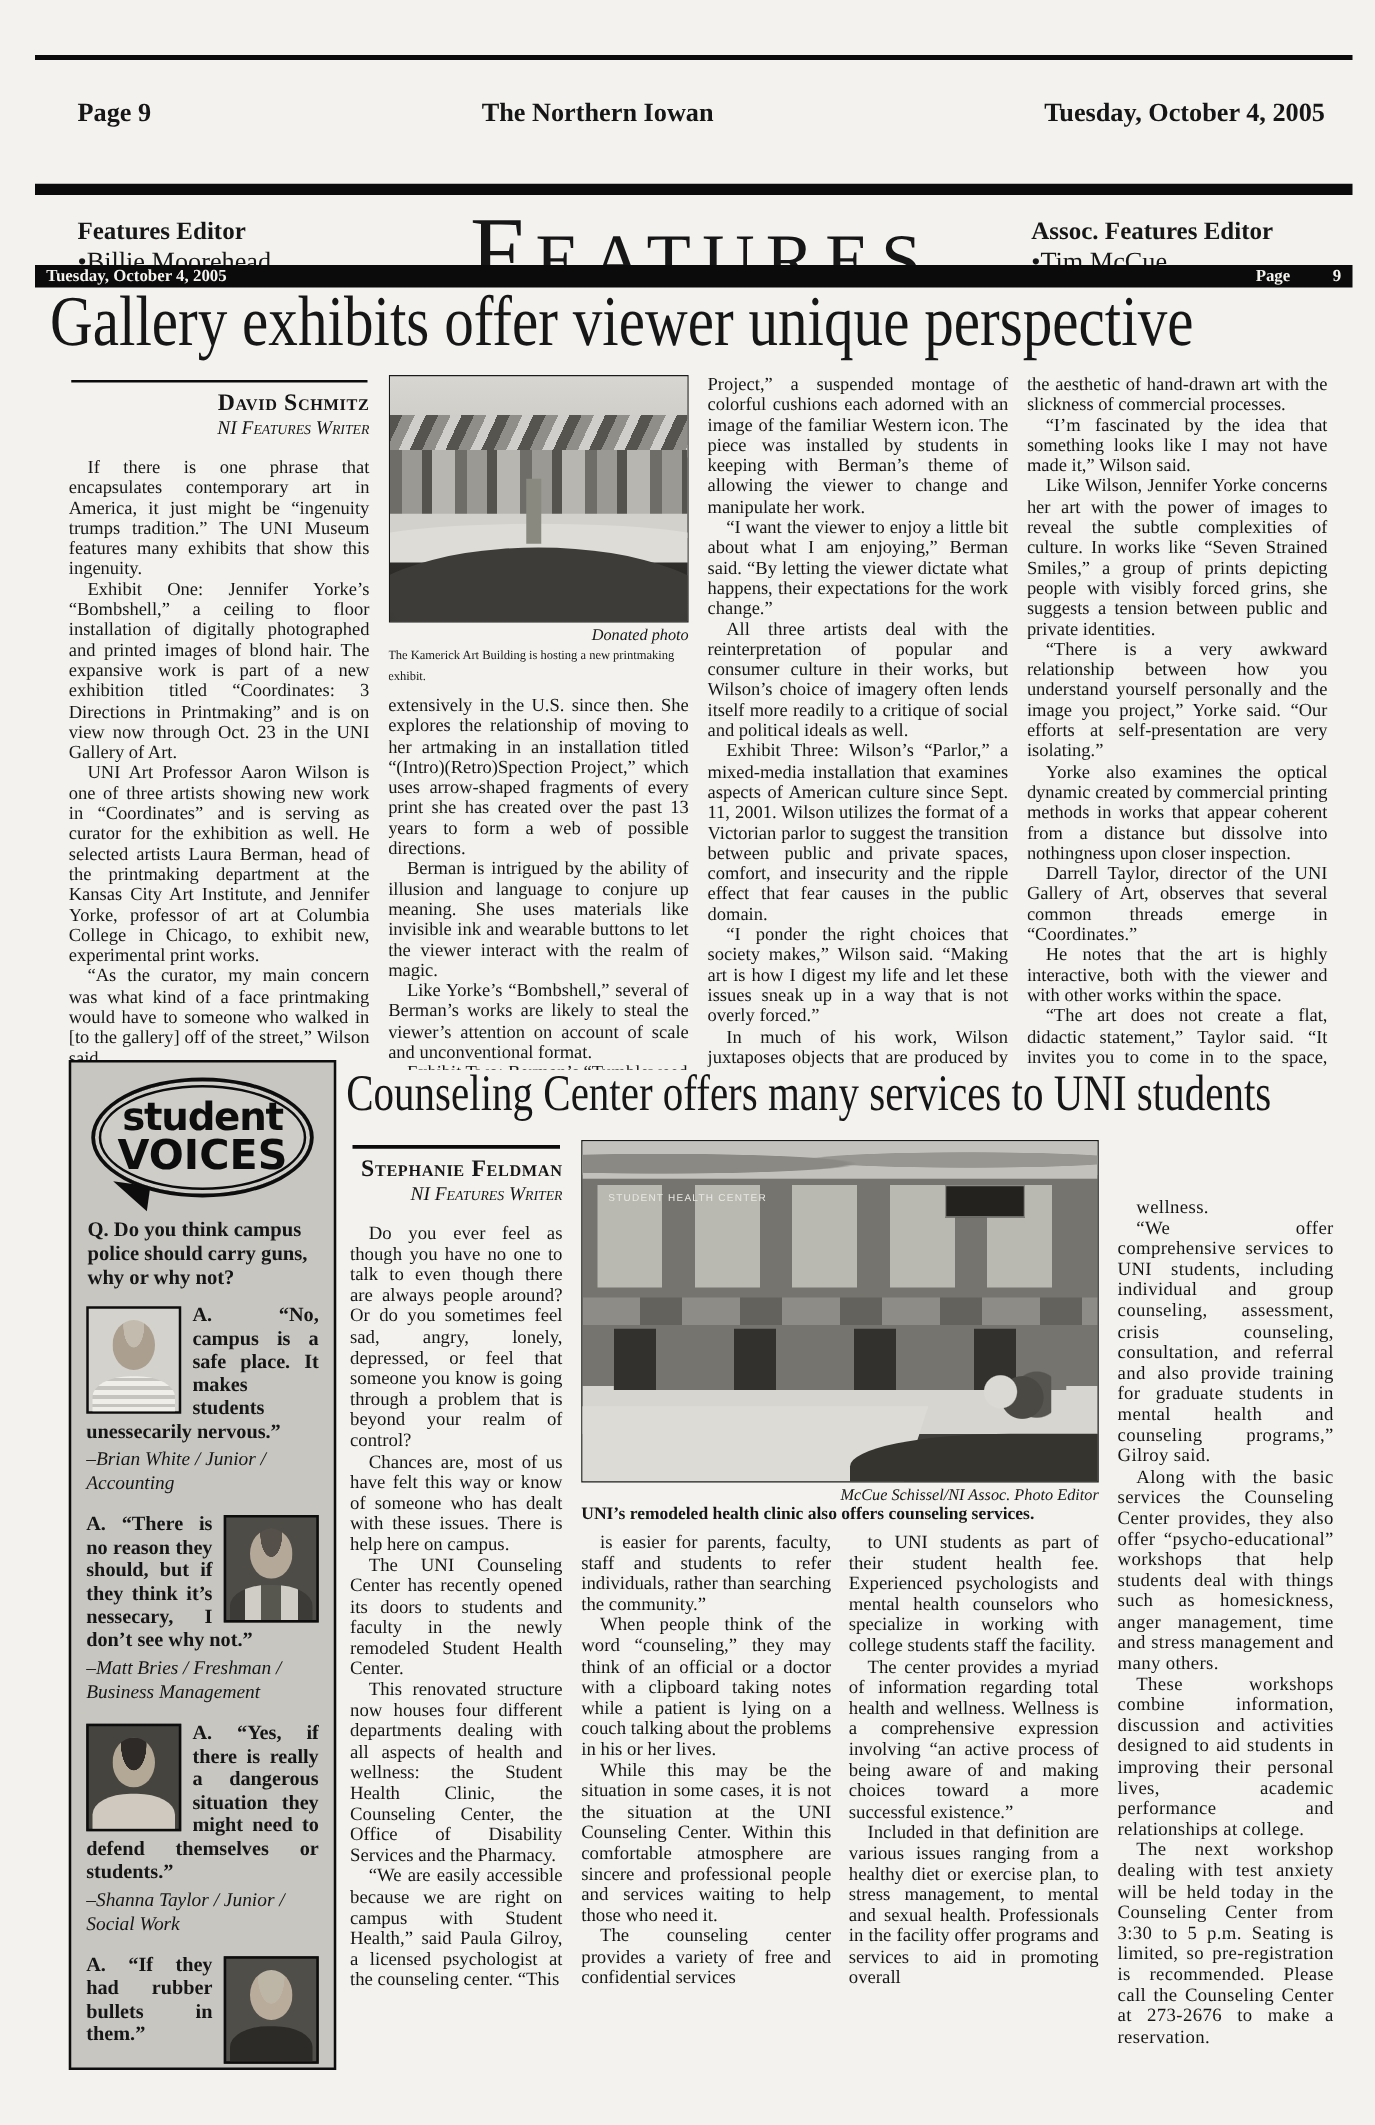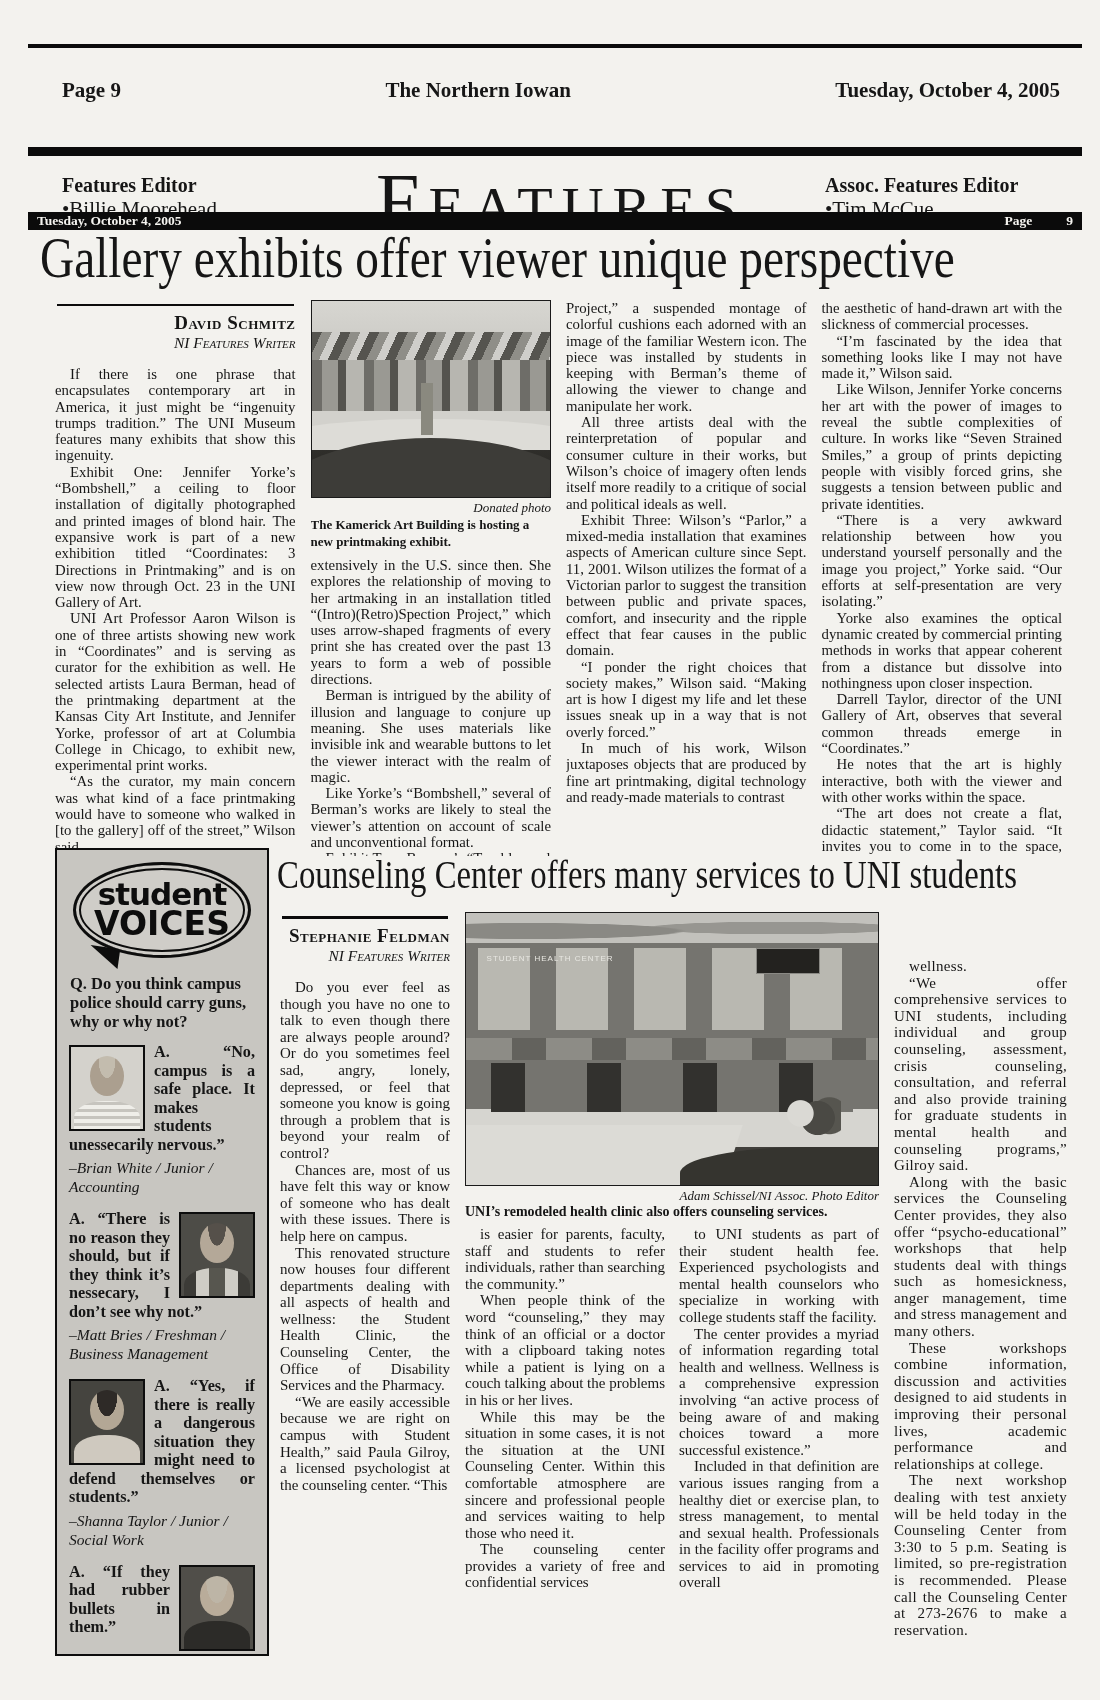--- a/index.html
+++ b/index.html
@@ -36,21 +36,21 @@
   .article1 { position:absolute; left:55px; right:38px; top:300px; height:556px; display:flex; gap:15px; }
   .article1 .col { flex:1 1 0; overflow:hidden; }
   .byline-rule { height:2px; background:#0b0b0b; margin:4px 2px 6px; }
   .byline { text-align:right; margin-bottom:14px; }
   .by-name { font-weight:bold; font-variant:small-caps; font-size:19px; letter-spacing:.5px; }
   .by-title { font-style:italic; font-variant:small-caps; font-size:15.5px; }
   .article1 p, .a2col1 p, .subcol p, .a2col4 p { margin:0; text-indent:15px; text-align:justify; }
   .article1 p { font-size:14.8px; line-height:16.3px; }
   p.flush { text-indent:0; }
   .credit { font-style:italic; font-size:13px; text-align:right; margin-top:2px; }
-  .caption { font-weight:bold; font-size:13px; line-height:17px; margin-bottom:7px; }
+  .caption { font-weight:normal; font-size:10px; line-height:17px; margin-bottom:7px; }
   
   .photo1 { position:relative; height:196px; border:1px solid #1a1a1a; overflow:hidden;
     background:linear-gradient(#d7d6d1 0%, #cbcac5 26%, #cbcac5 27%, #c2c1bc 27%, #c2c1bc 56%, #d2d1cc 56%, #d2d1cc 66%, #34332f 66%, #23221f 100%); }
   .photo1 .roof { position:absolute; left:0; right:0; top:16%; height:34px;
     background:repeating-linear-gradient(115deg,#55544f 0 9px,#8f8e88 9px 18px,#cfceca 18px 26px); }
   .photo1 .units { position:absolute; left:0; right:0; top:30%; height:26%;
     background:repeating-linear-gradient(90deg,#6e6d68 0 10px,#9a9993 10px 26px,#54534e 26px 34px,#b7b6b0 34px 52px); }
   .photo1 .pondrim { position:absolute; left:-10%; right:-10%; top:60%; height:16%;
     background:#dddcd7; border-radius:50% 50% 0 0; }
   .photo1 .pond { position:absolute; left:-14%; right:-14%; top:70%; height:60%;
@@ -199,20 +199,21 @@
       <div>
           <p class="flush">extensively in the U.S. since then. She explores the relationship of moving to her artmaking in an installation titled “(Intro)(Retro)Spection Project,” which uses arrow-shaped fragments of every print she has created over the past 13 years to form a web of possible directions.</p>
           <p>Berman is intrigued by the ability of illusion and language to conjure up meaning. She uses materials like invisible ink and wearable buttons to let the viewer interact with the realm of magic.</p>
           <p>Like Yorke’s “Bombshell,” several of Berman’s works are likely to steal the viewer’s attention on account of scale and unconventional format.</p>
           <p>Exhibit Two: Berman’s “Tumbleweed</p>
         </div>
     </div>
     <div class="col">
       <div>
           <p class="flush">Project,” a suspended montage of colorful cushions each adorned with an image of the familiar Western icon. The piece was installed by students in keeping with Berman’s theme of allowing the viewer to change and manipulate her work.</p>
+          <p>“I want the viewer to enjoy a little bit about what I am enjoying,” Berman said. “By letting the viewer dictate what happens, their expectations for the work change.”</p>
           <p>All three artists deal with the reinterpretation of popular and consumer culture in their works, but Wilson’s choice of imagery often lends itself more readily to a critique of social and political ideals as well.</p>
           <p>Exhibit Three: Wilson’s “Parlor,” a mixed-media installation that examines aspects of American culture since Sept. 11, 2001. Wilson utilizes the format of a Victorian parlor to suggest the transition between public and private spaces, comfort, and insecurity and the ripple effect that fear causes in the public domain.</p>
           <p>“I ponder the right choices that society makes,” Wilson said. “Making art is how I digest my life and let these issues sneak up in a way that is not overly forced.”</p>
           <p>In much of his work, Wilson juxtaposes objects that are produced by fine art printmaking, digital technology and ready-made materials to contrast</p>
         </div>
     </div>
     <div class="col">
       <div>
           <p class="flush">the aesthetic of hand-drawn art with the slickness of commercial processes.</p>
           <p>“I’m fascinated by the idea that something looks like I may not have made it,” Wilson said.</p>
@@ -267,38 +268,39 @@
   <div class="article2">
     <div class="a2col1">
       <div class="byline-rule"></div>
       <div class="byline">
         <div class="by-name">Stephanie Feldman</div>
         <div class="by-title">NI Features Writer</div>
       </div>
       <div>
           <p>Do you ever feel as though you have no one to talk to even though there are always people around? Or do you sometimes feel sad, angry, lonely, depressed, or feel that someone you know is going through a problem that is beyond your realm of control?</p>
           <p>Chances are, most of us have felt this way or know of someone who has dealt with these issues. There is help here on campus.</p>
+          <p>The UNI Counseling Center has recently opened its doors to students and faculty in the newly remodeled Student Health Center.</p>
           <p>This renovated structure now houses four different departments dealing with all aspects of health and wellness: the Student Health Clinic, the Counseling Center, the Office of Disability Services and the Pharmacy.</p>
           <p>“We are easily accessible because we are right on campus with Student Health,” said Paula Gilroy, a licensed psychologist at the counseling center. “This</p>
         </div>
     </div>
 
     <div class="a2mid">
       <div class="photo photo2">
         <div class="trees"></div>
         <div class="windows"></div>
         <div class="band"></div>
         <div class="doors"></div>
         <div class="walk"></div>
         <div class="grass"></div>
         <div class="turkey"></div>
         <div class="plaque"></div>
         <span class="sign">STUDENT HEALTH CENTER</span>
       </div>
-      <div class="credit">Adam Schissel/NI Assoc. Photo Editor</div>
+      <div class="credit">McCue Schissel/NI Assoc. Photo Editor</div>
       <div class="caption2">UNI’s remodeled health clinic also offers counseling services.</div>
       <div class="a2subcols">
         <div class="subcol">
             <p>is easier for parents, faculty, staff and students to refer individuals, rather than searching the community.”</p>
             <p>When people think of the word “counseling,” they may think of an official or a doctor with a clipboard taking notes while a patient is lying on a couch talking about the problems in his or her lives.</p>
             <p>While this may be the situation in some cases, it is not the situation at the UNI Counseling Center. Within this comfortable atmosphere are sincere and professional people and services waiting to help those who need it.</p>
             <p>The counseling center provides a variety of free and confidential services</p>
           </div>
         <div class="subcol">
             <p>to UNI students as part of their student health fee. Experienced psychologists and mental health counselors who specialize in working with college students staff the facility.</p>

